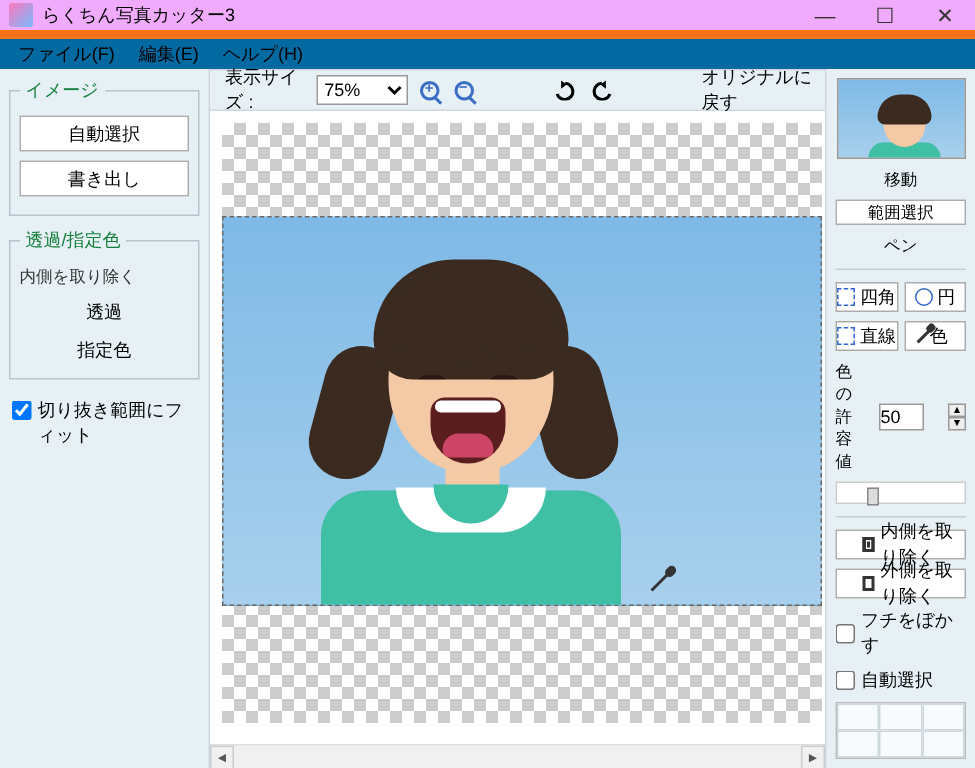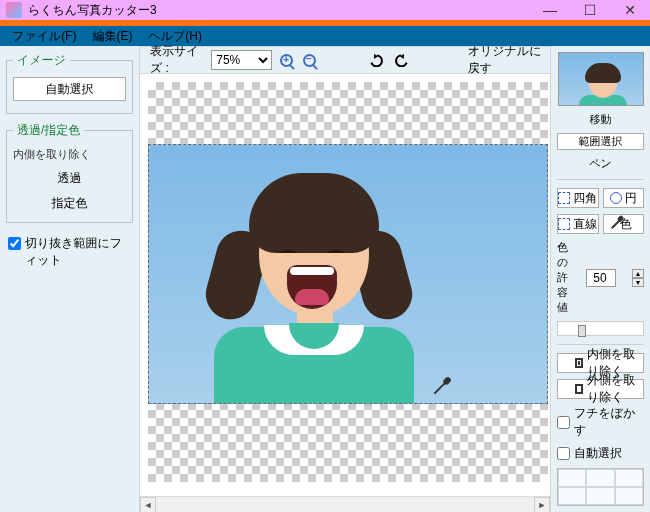--- a/index.html
+++ b/index.html
@@ -73,21 +73,21 @@
 .tool-row { display: flex; gap: 4px; }
 .tool-cell { flex:1; height: 20px; border: 1px solid #adadad; background: #fff; display: flex; align-items: center; justify-content: center; gap: 3px; font-size: 11px; cursor:pointer; }
 .ico { width: 12px; height: 12px; }
 .ico-dline{border:1px dashed #36c;}
 .ico-drect{border:1px dashed #36c;}
 .ico-circ{border:1px solid #36c;border-radius:50%;}
 .ico-dropper{width:2px;height:12px;background:#333;transform:rotate(45deg);position:relative;}
 .ico-dropper::after{content:'';position:absolute;width:5px;height:6px;background:#333;top:-4px;left:-2px;border-radius:2px;}
 .tol-label { font-size: 11px; }
 .tol-row { display:flex; align-items:center; gap:16px; }
-.tol-row input[type=text]{width:30px;height:18px;border:1px solid #999;text-align:center;padding-right:2px;}
+.tol-row input[type=text]{width:30px;height:18px;border:1px solid #999;text-align:left;padding-right:2px;}
 .spin{display:flex;flex-direction:column;}
 .spin div{width:12px;height:9px;border:1px solid #999;background:#eee;font-size:7px;line-height:7px;text-align:center;}
 .slider-box{height:20px;border:1px solid #ccc;background:#fff;position:relative;}
 .slider-box .sl-thumb{position:absolute;left:20px;top:3px;width:8px;height:12px;background:#ddd;border:1px solid #888;}
 .remove-btn { width:100%; height:20px; border:1px solid #adadad; background:#fff; display:flex; align-items:center; padding-left:17px; gap:4px; font-size:11px; cursor:pointer;}
 .remove-btn .sq-in{width:10px;height:10px;border:2px solid #333;background:#333;box-shadow:inset 0 0 0 1px #fff;}
 .remove-btn .sq-out{width:10px;height:10px;border:2px solid #333;}
 .chk-row { display:flex; align-items:center; gap:4px; font-size:11px; }
 .grid-box { height: 50px; border: 1px solid #bbb; background: #f8fbfd; display: grid; grid-template-columns: 1fr 1fr 1fr; grid-template-rows: 1fr 1fr; }
 .grid-box div { border: 1px solid #cfd8dd; }
@@ -107,20 +107,21 @@
   <div class="mitem">ファイル(F)</div>
   <div class="mitem">編集(E)</div>
   <div class="mitem">ヘルプ(H)</div>
 </div>
 
 <div class="main">
   <div class="leftpanel">
     <fieldset>
       <legend>イメージ</legend>
       <button class="btn">自動選択</button>
+      <button class="btn">書き出し</button>
     </fieldset>
     <fieldset>
       <legend>透過/指定色</legend>
       <div class="sublabel">内側を取り除く</div>
       <div class="radioitem">透過</div>
       <div class="radioitem">指定色</div>
     </fieldset>
     <div class="chk">
       <input type="checkbox" checked="" style="">
       <span>切り抜き範囲にフィット</span>

